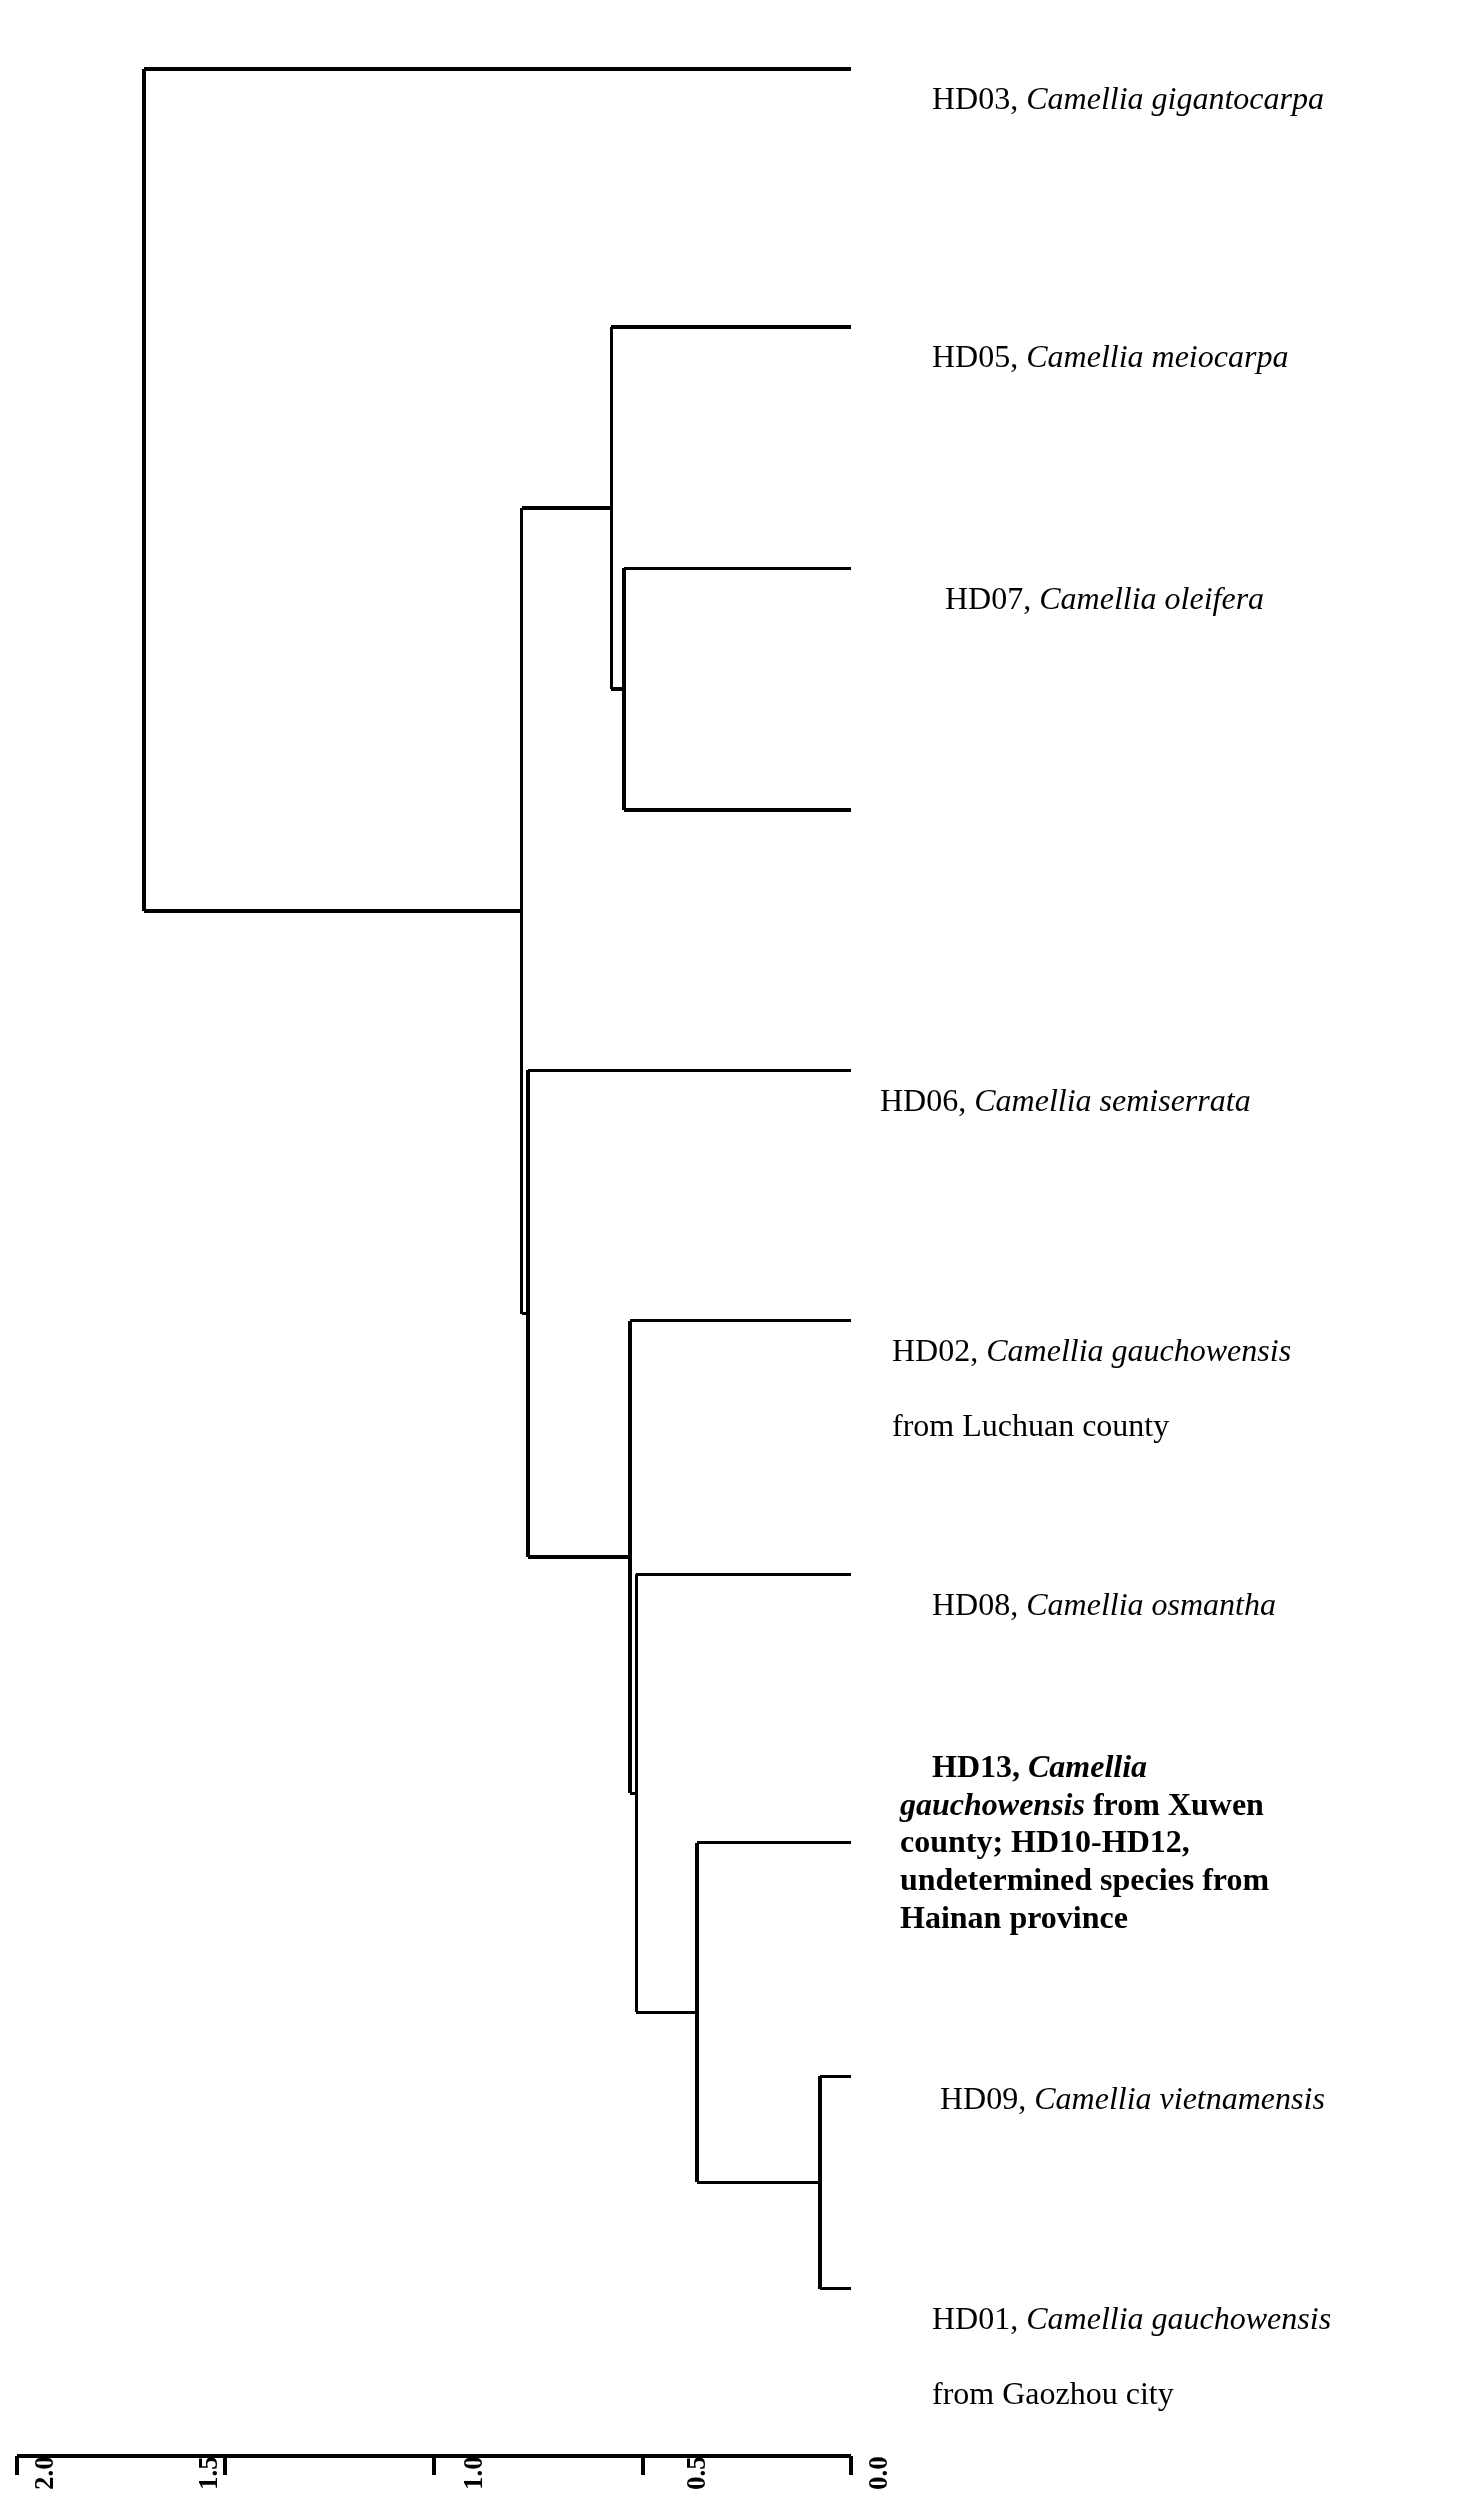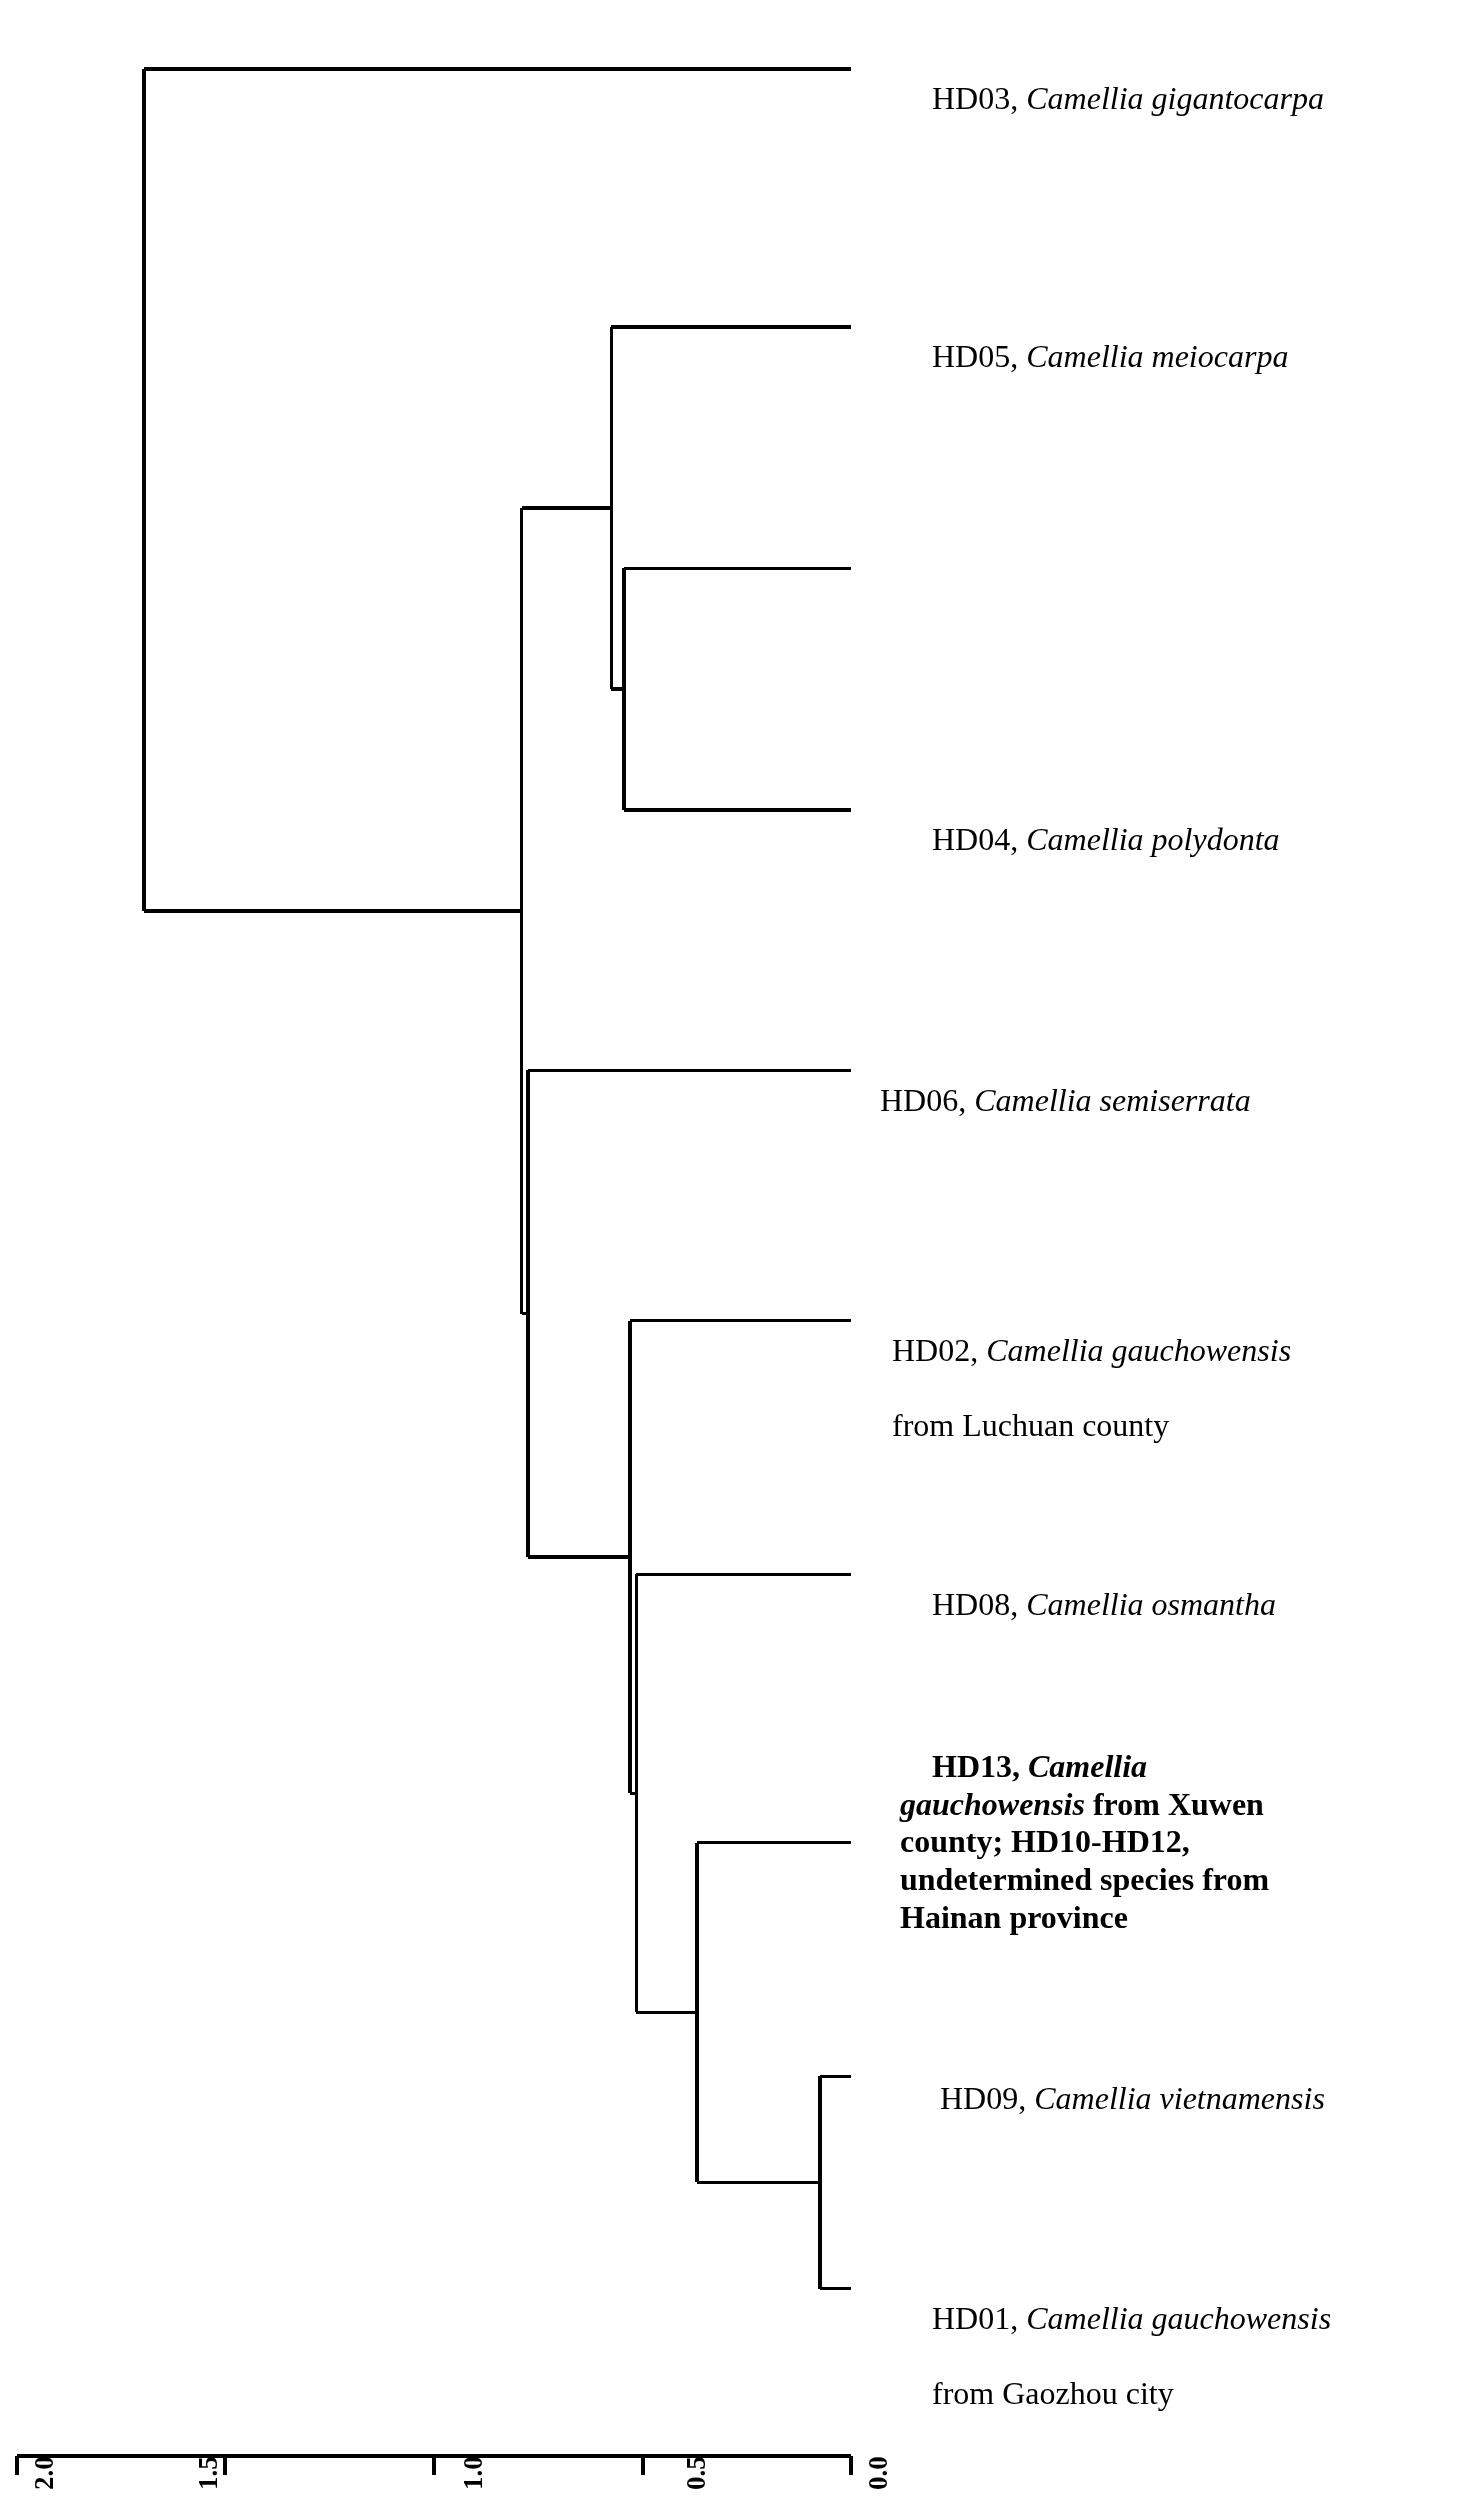--- a/index.html
+++ b/index.html
@@ -54,24 +54,24 @@
     </svg>
 
   <div class="leaf-label" style="left:900px;top:0px;width:537px;">
     <span>HD03, </span><i>Camellia gigantocarpa</i>
   </div>
 
   <div class="leaf-label" style="left:900px;top:258px;width:537px;">
     <span>HD05, </span><i>Camellia meiocarpa</i>
   </div>
 
+  <div class="leaf-label" style="left:913px;top:500px;width:537px;">
+    <span>HD07, </span><i>Camellia oleifera</i>
+  </div>
 
-  <div class="leaf-label" style="left:900px;top:741px;width:537px;">
-    <span>HD04, </span><i>Camellia polydonta</i>
-  </div>
 
   <div class="leaf-label" style="left:848px;top:1002px;width:537px;">
     <span>HD06, </span><i>Camellia semiserrata</i>
   </div>
 
   <div class="leaf-label" style="left:860px;top:1252px;width:551px;">
     <span>HD02, </span><i>Camellia gauchowensis</i><br>
     <span>from Luchuan county</span>
   </div>
 

